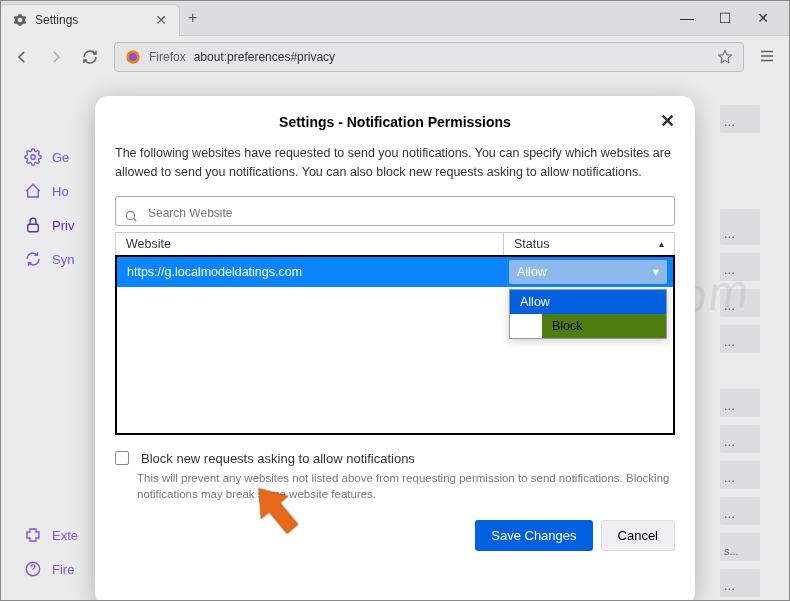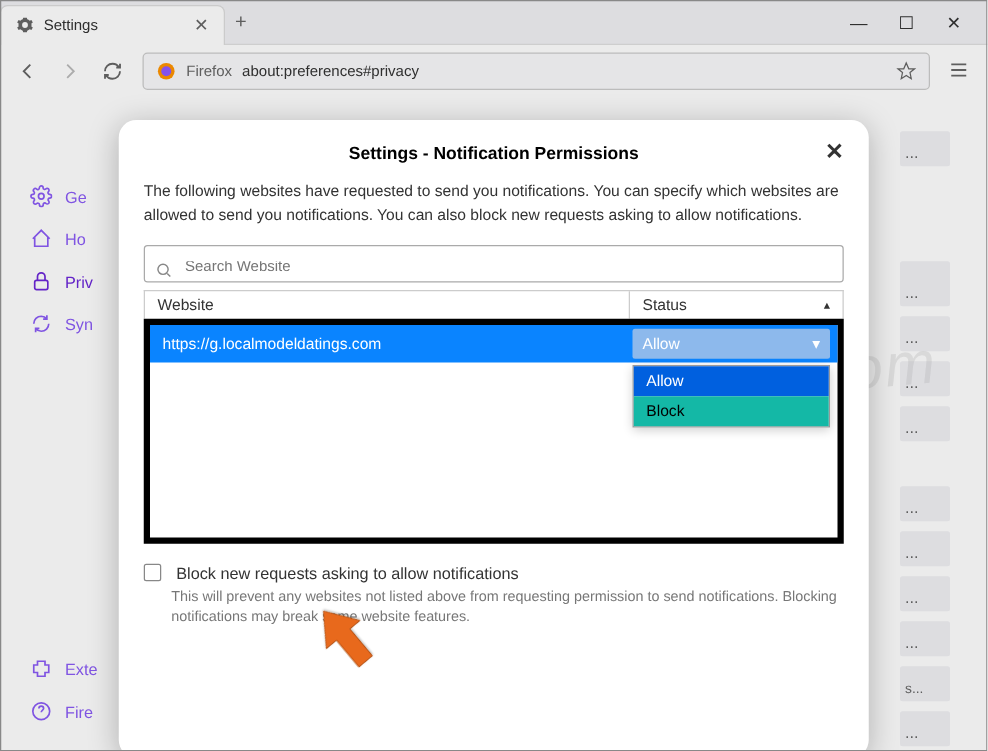--- a/index.html
+++ b/index.html
@@ -45,29 +45,29 @@
     .modal-header { text-align: center; font-size: 14px; font-weight: 600; padding: 4px 0 14px; position: relative; }
     .modal-close { position: absolute; right: 0; top: 0; font-size: 18px; color: #333; cursor: pointer; }
     .modal-desc { font-size: 12.5px; color: #333; line-height: 1.5; margin-bottom: 14px; }
     .search-box { border: 1px solid #aaa; border-radius: 3px; height: 30px; display: flex; padding: 12px 8px; gap: 6px; margin-bottom: 6px; }
     .search-input { border: none; outline: none; flex: 1; font-size: 12px; padding: 4px; background: transparent; }
     .table-header { display: flex; border: 1px solid #ccc; border-bottom: none; background: #fff; }
     .th { padding: 4px 10px; font-size: 12.5px; color: #333; }
     .th-website { flex: 1; border-right: 1px solid #ccc; }
     .th-status { width: 170px; display: flex; align-items: center; justify-content: space-between; }
     .sort-arrow { font-size: 10px; }
-    .table-body { border: 5px solid #000000; height: 180px; background: #fff; position: relative; }
+    .table-body { border: 2px solid #000000; height: 180px; background: #fff; position: relative; }
     .row { display: flex; background: #0a84ff; color: #fff; height: 30px; align-items: center; }
     .cell-site { flex: 1; padding: 0 10px; font-size: 12.5px; }
     .cell-status { width: 170px; padding: 0 6px; }
     .status-select { background: #8db9ec; color: #fff; width: 100%; height: 24px; border: none; border-radius: 2px; padding: 0 8px; font-size: 12.5px; display: flex; align-items: center; justify-content: space-between; cursor: pointer; }
     .dropdown { position: absolute; right: 6px; top: 32px; width: 158px; background: #fff; border: 1px solid #999; box-shadow: 0 2px 8px rgba(0,0,0,0.2); }
     .dd-option { padding: 5px 10px; font-size: 12.5px; cursor: pointer; }
     .dd-option.sel { background: #0060df; color: #fff; }
-    .dd-option.hov { background: #14b8a6; }
+    .dd-option.hov { background: #4d7c0f; margin-left: 32px; }
     .remove-buttons { display: flex; gap: 10px; margin-top: 10px; }
     .btn { background: #f0f0f4; border: 1px solid #ddd; border-radius: 3px; padding: 6px 14px; font-size: 12.5px; cursor: pointer; }
     .checkbox-row { display: flex; align-items: center; gap: 12px; margin-top: 16px; }
     .checkbox { width: 14px; height: 14px; border: 1px solid #888; border-radius: 2px; cursor: pointer; }
     .check-label { font-size: 13px; color: #333; }
     .check-desc { font-size: 11.5px; color: #777; margin-top: 4px; margin-left: 22px; line-height: 1.4; }
     .modal-footer { display: flex; gap: 8px; justify-content: flex-end; margin-top: 18px; }
     .btn-primary { background: #0060df; color: #fff; border: none; border-radius: 3px; padding: 7px 16px; font-size: 13px; cursor: pointer; }
     .btn-cancel { background: #f0f0f4; border: 1px solid #ddd; border-radius: 3px; padding: 7px 16px; font-size: 13px; cursor: pointer; }
     
@@ -223,20 +223,24 @@
     <div class="dropdown">
       <div class="dd-option sel">Allow</div>
       <div class="dd-option hov">Block</div>
     </div>
   </div>
   <div class="checkbox-row">
     <div class="checkbox"></div>
     <span class="check-label">Block new requests asking to allow notifications</span>
   </div>
   <div class="check-desc">This will prevent any websites not listed above from requesting permission to send notifications. Blocking notifications may break some website features.</div>
+  <div class="modal-footer">
+    <button class="btn-primary">Save Changes</button>
+    <button class="btn-cancel">Cancel</button>
+  </div>
 </div>
 
 <svg class="arrow-annot" viewBox="0 0 100 100">
   <defs>
       <filter id="sh">
         <feDropShadow dx="1" dy="1" stdDeviation="1" flood-opacity="0.3"></feDropShadow>
       </filter>
     </defs>
   <g transform="rotate(-130 50 50)" filter="url(#sh)">
     <path d="M20 40 L60 40 L60 25 L95 50 L60 75 L60 60 L20 60 Z" fill="#e8691b" stroke="#b04d0e" stroke-width="1"></path>

